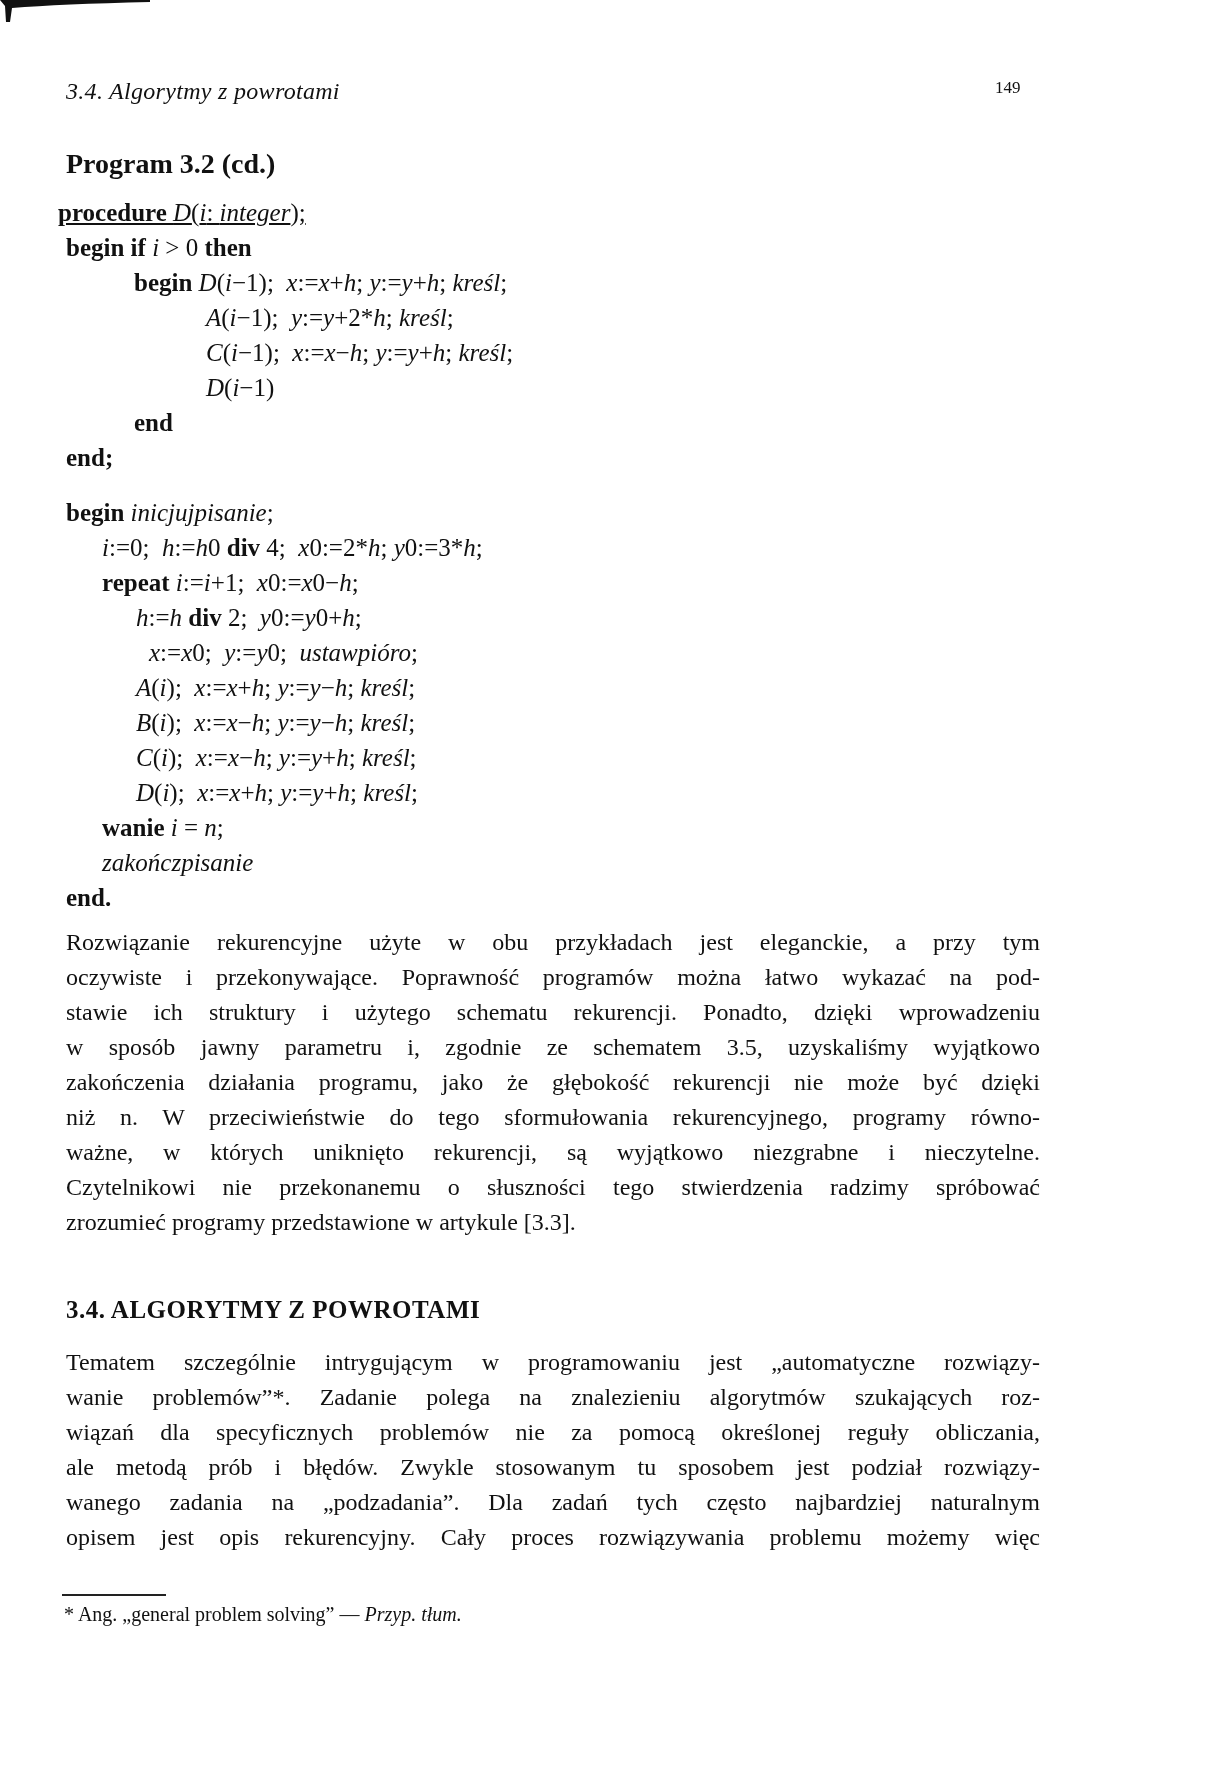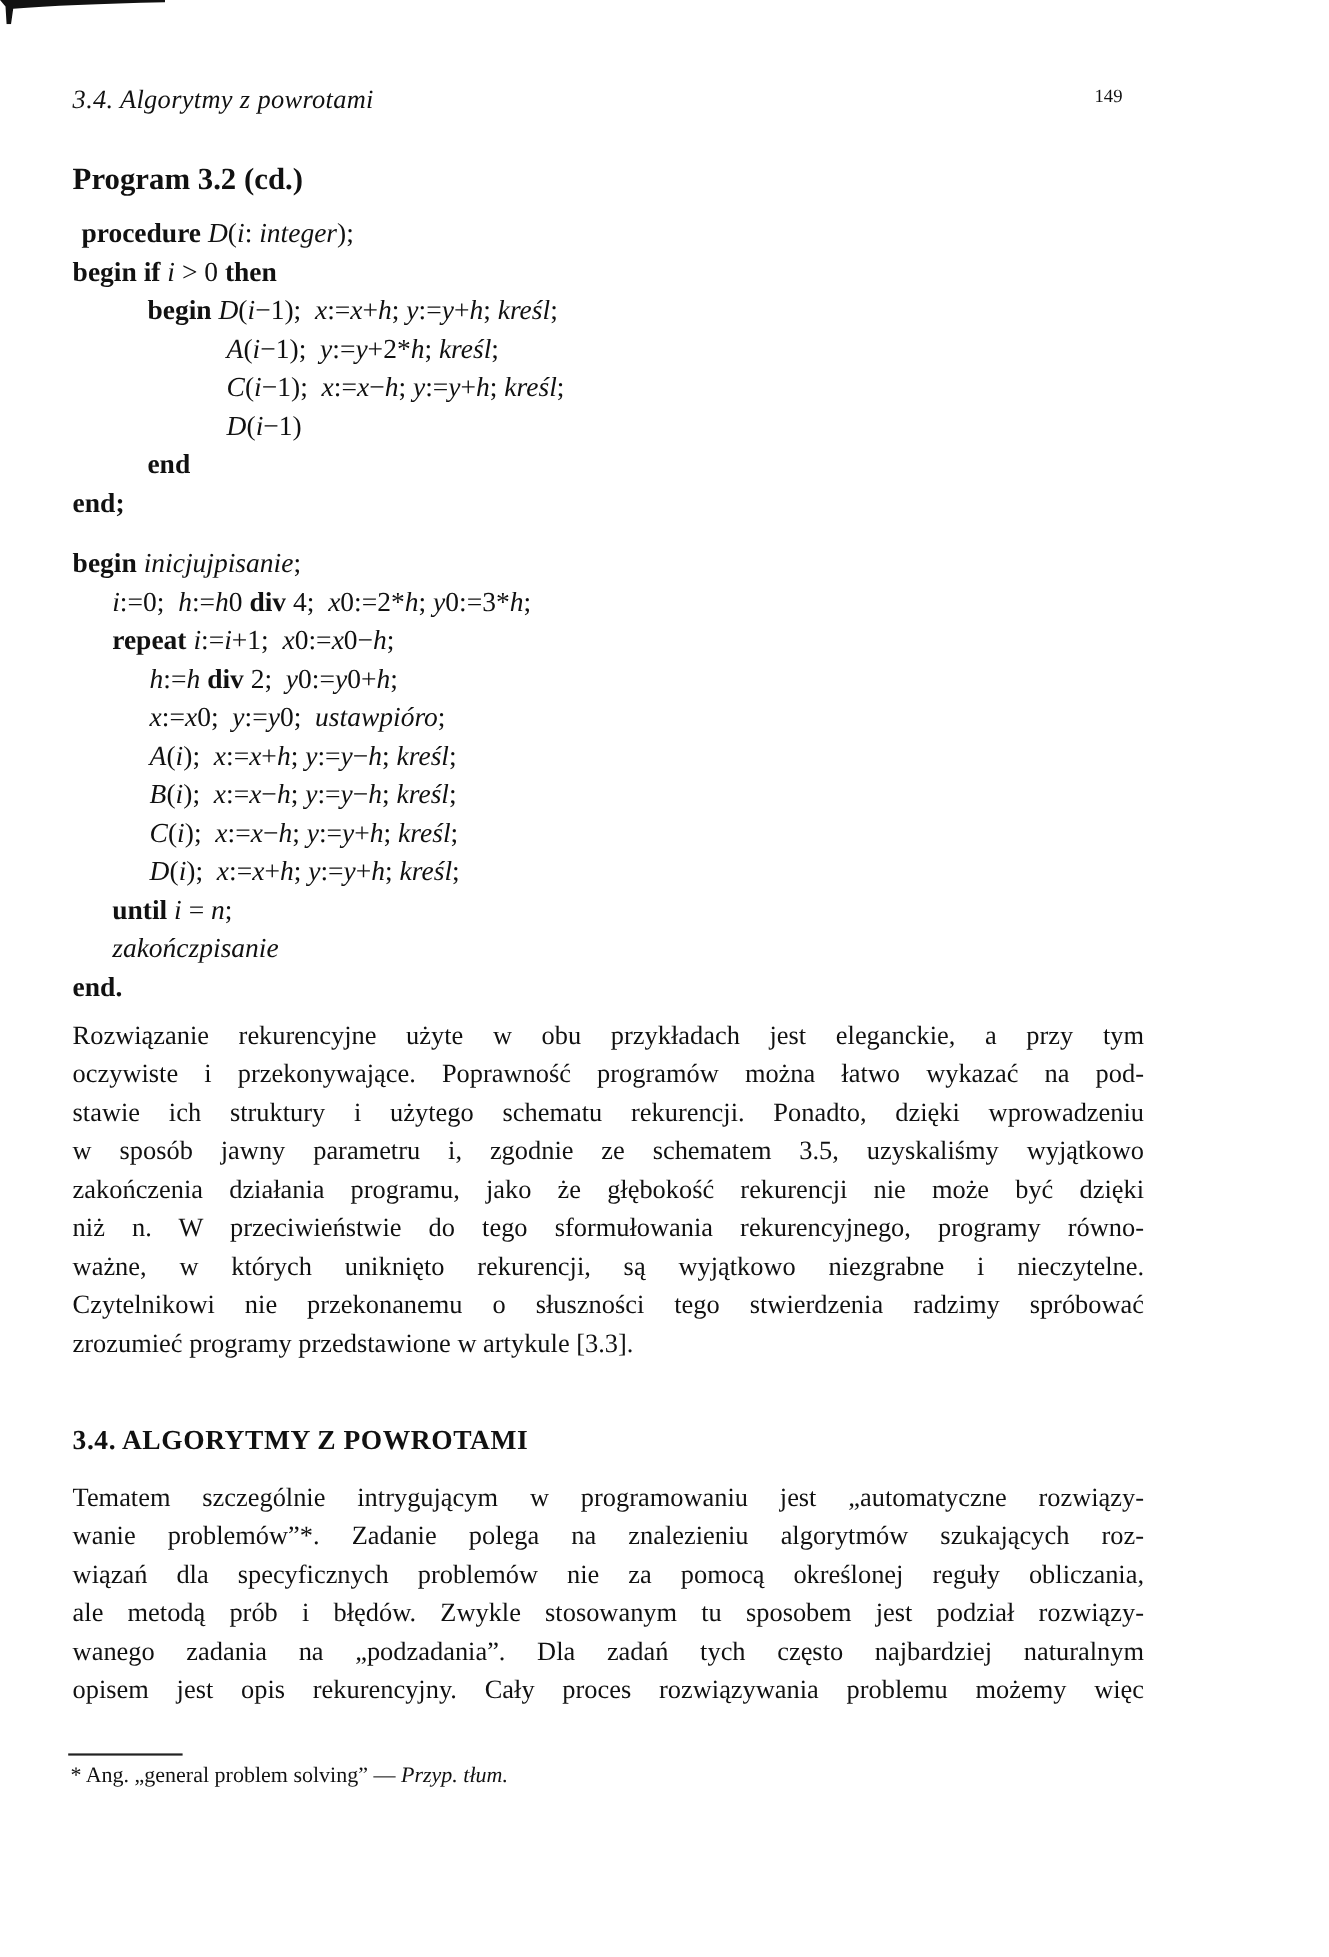--- a/index.html
+++ b/index.html
@@ -49,38 +49,38 @@
 <svg class="corner-mark" viewBox="0 0 150 22">
   <path d="M0 0 H150 V2 Q60 4 12 8 L10 22 L6 22 L5 6 Z" fill="#111"></path>
 </svg>
 
 <div class="running-head">3.4. Algorytmy z powrotami</div>
 <div class="page-number">149</div>
 
 <div class="program-title">Program 3.2 (cd.)</div>
 
 <div id="code-block">
-    <div class="code-line" style="left: 74px; top: 200px;"><span class="kw">procedure </span><span class="it">D</span><span class="rm">(</span><span class="it">i</span><span class="rm">: </span><span class="it">integer</span><span class="rm">);</span></div>
+    <div class="code-line" style="left: 58px; top: 200px; text-decoration: underline;"><span class="kw">procedure </span><span class="it">D</span><span class="rm">(</span><span class="it">i</span><span class="rm">: </span><span class="it">integer</span><span class="rm">);</span></div>
     <div class="code-line" style="left: 66px; top: 235px;"><span class="kw">begin </span><span class="kw">if </span><span class="it">i</span><span class="rm"> &gt; 0 </span><span class="kw">then</span></div>
     <div class="code-line" style="left: 134px; top: 270px;"><span class="kw">begin </span><span class="it">D</span><span class="rm">(</span><span class="it">i</span><span class="rm">−1);  </span><span class="it">x</span><span class="rm">:=</span><span class="it">x</span><span class="rm">+</span><span class="it">h</span><span class="rm">; </span><span class="it">y</span><span class="rm">:=</span><span class="it">y</span><span class="rm">+</span><span class="it">h</span><span class="rm">; </span><span class="it">kreśl</span><span class="rm">;</span></div>
     <div class="code-line" style="left: 206px; top: 305px;"><span class="it">A</span><span class="rm">(</span><span class="it">i</span><span class="rm">−1);  </span><span class="it">y</span><span class="rm">:=</span><span class="it">y</span><span class="rm">+2*</span><span class="it">h</span><span class="rm">; </span><span class="it">kreśl</span><span class="rm">;</span></div>
     <div class="code-line" style="left: 206px; top: 340px;"><span class="it">C</span><span class="rm">(</span><span class="it">i</span><span class="rm">−1);  </span><span class="it">x</span><span class="rm">:=</span><span class="it">x</span><span class="rm">−</span><span class="it">h</span><span class="rm">; </span><span class="it">y</span><span class="rm">:=</span><span class="it">y</span><span class="rm">+</span><span class="it">h</span><span class="rm">; </span><span class="it">kreśl</span><span class="rm">;</span></div>
     <div class="code-line" style="left: 206px; top: 375px;"><span class="it">D</span><span class="rm">(</span><span class="it">i</span><span class="rm">−1)</span></div>
     <div class="code-line" style="left: 134px; top: 410px;"><span class="kw">end</span></div>
     <div class="code-line" style="left: 66px; top: 445px;"><span class="kw">end;</span></div>
     <div class="code-line" style="left: 66px; top: 500px;"><span class="kw">begin </span><span class="it">inicjujpisanie</span><span class="rm">;</span></div>
     <div class="code-line" style="left: 102px; top: 535px;"><span class="it">i</span><span class="rm">:=0;  </span><span class="it">h</span><span class="rm">:=</span><span class="it">h</span><span class="rm">0 </span><span class="kw">div</span><span class="rm"> 4;  </span><span class="it">x</span><span class="rm">0:=2*</span><span class="it">h</span><span class="rm">; </span><span class="it">y</span><span class="rm">0:=3*</span><span class="it">h</span><span class="rm">;</span></div>
     <div class="code-line" style="left: 102px; top: 570px;"><span class="kw">repeat </span><span class="it">i</span><span class="rm">:=</span><span class="it">i</span><span class="rm">+1;  </span><span class="it">x</span><span class="rm">0:=</span><span class="it">x</span><span class="rm">0−</span><span class="it">h</span><span class="rm">;</span></div>
     <div class="code-line" style="left: 136px; top: 605px;"><span class="it">h</span><span class="rm">:=</span><span class="it">h</span><span class="rm"> </span><span class="kw">div</span><span class="rm"> 2;  </span><span class="it">y</span><span class="rm">0:=</span><span class="it">y</span><span class="rm">0+</span><span class="it">h</span><span class="rm">;</span></div>
-    <div class="code-line" style="left: 136px; top: 640px;"><span class="it">x</span><span class="rm">:=</span><span class="it">x</span><span class="rm">0;  </span><span class="it">y</span><span class="rm">:=</span><span class="it">y</span><span class="rm">0;  </span><span class="it">ustawpióro</span><span class="rm">;</span></div>
+    <div class="code-line" style="left: 149px; top: 640px;"><span class="it">x</span><span class="rm">:=</span><span class="it">x</span><span class="rm">0;  </span><span class="it">y</span><span class="rm">:=</span><span class="it">y</span><span class="rm">0;  </span><span class="it">ustawpióro</span><span class="rm">;</span></div>
     <div class="code-line" style="left: 136px; top: 675px;"><span class="it">A</span><span class="rm">(</span><span class="it">i</span><span class="rm">);  </span><span class="it">x</span><span class="rm">:=</span><span class="it">x</span><span class="rm">+</span><span class="it">h</span><span class="rm">; </span><span class="it">y</span><span class="rm">:=</span><span class="it">y</span><span class="rm">−</span><span class="it">h</span><span class="rm">; </span><span class="it">kreśl</span><span class="rm">;</span></div>
     <div class="code-line" style="left: 136px; top: 710px;"><span class="it">B</span><span class="rm">(</span><span class="it">i</span><span class="rm">);  </span><span class="it">x</span><span class="rm">:=</span><span class="it">x</span><span class="rm">−</span><span class="it">h</span><span class="rm">; </span><span class="it">y</span><span class="rm">:=</span><span class="it">y</span><span class="rm">−</span><span class="it">h</span><span class="rm">; </span><span class="it">kreśl</span><span class="rm">;</span></div>
     <div class="code-line" style="left: 136px; top: 745px;"><span class="it">C</span><span class="rm">(</span><span class="it">i</span><span class="rm">);  </span><span class="it">x</span><span class="rm">:=</span><span class="it">x</span><span class="rm">−</span><span class="it">h</span><span class="rm">; </span><span class="it">y</span><span class="rm">:=</span><span class="it">y</span><span class="rm">+</span><span class="it">h</span><span class="rm">; </span><span class="it">kreśl</span><span class="rm">;</span></div>
     <div class="code-line" style="left: 136px; top: 780px;"><span class="it">D</span><span class="rm">(</span><span class="it">i</span><span class="rm">);  </span><span class="it">x</span><span class="rm">:=</span><span class="it">x</span><span class="rm">+</span><span class="it">h</span><span class="rm">; </span><span class="it">y</span><span class="rm">:=</span><span class="it">y</span><span class="rm">+</span><span class="it">h</span><span class="rm">; </span><span class="it">kreśl</span><span class="rm">;</span></div>
-    <div class="code-line" style="left: 102px; top: 815px;"><span class="kw">until </span><span class="it">i</span><span class="rm"> = </span><span class="it">n</span><span class="rm">;</span></div>
+    <div class="code-line" style="left: 102px; top: 815px;"><span class="kw">wanie </span><span class="it">i</span><span class="rm"> = </span><span class="it">n</span><span class="rm">;</span></div>
     <div class="code-line" style="left: 102px; top: 850px;"><span class="it">zakończpisanie</span></div>
     <div class="code-line" style="left: 66px; top: 885px;"><span class="kw">end.</span></div>
   </div>
 
 <div id="para1">
   <div class="para-line" style="top:930px">Rozwiązanie rekurencyjne użyte w obu przykładach jest eleganckie, a przy tym</div>
   <div class="para-line" style="top:965px">oczywiste i przekonywające. Poprawność programów można łatwo wykazać na pod-</div>
   <div class="para-line" style="top:1000px">stawie ich struktury i użytego schematu rekurencji. Ponadto, dzięki wprowadzeniu</div>
   <div class="para-line" style="top:1035px">w sposób jawny parametru i, zgodnie ze schematem 3.5, uzyskaliśmy wyjątkowo</div>
   <div class="para-line" style="top:1070px">zakończenia działania programu, jako że głębokość rekurencji nie może być dzięki</div>

